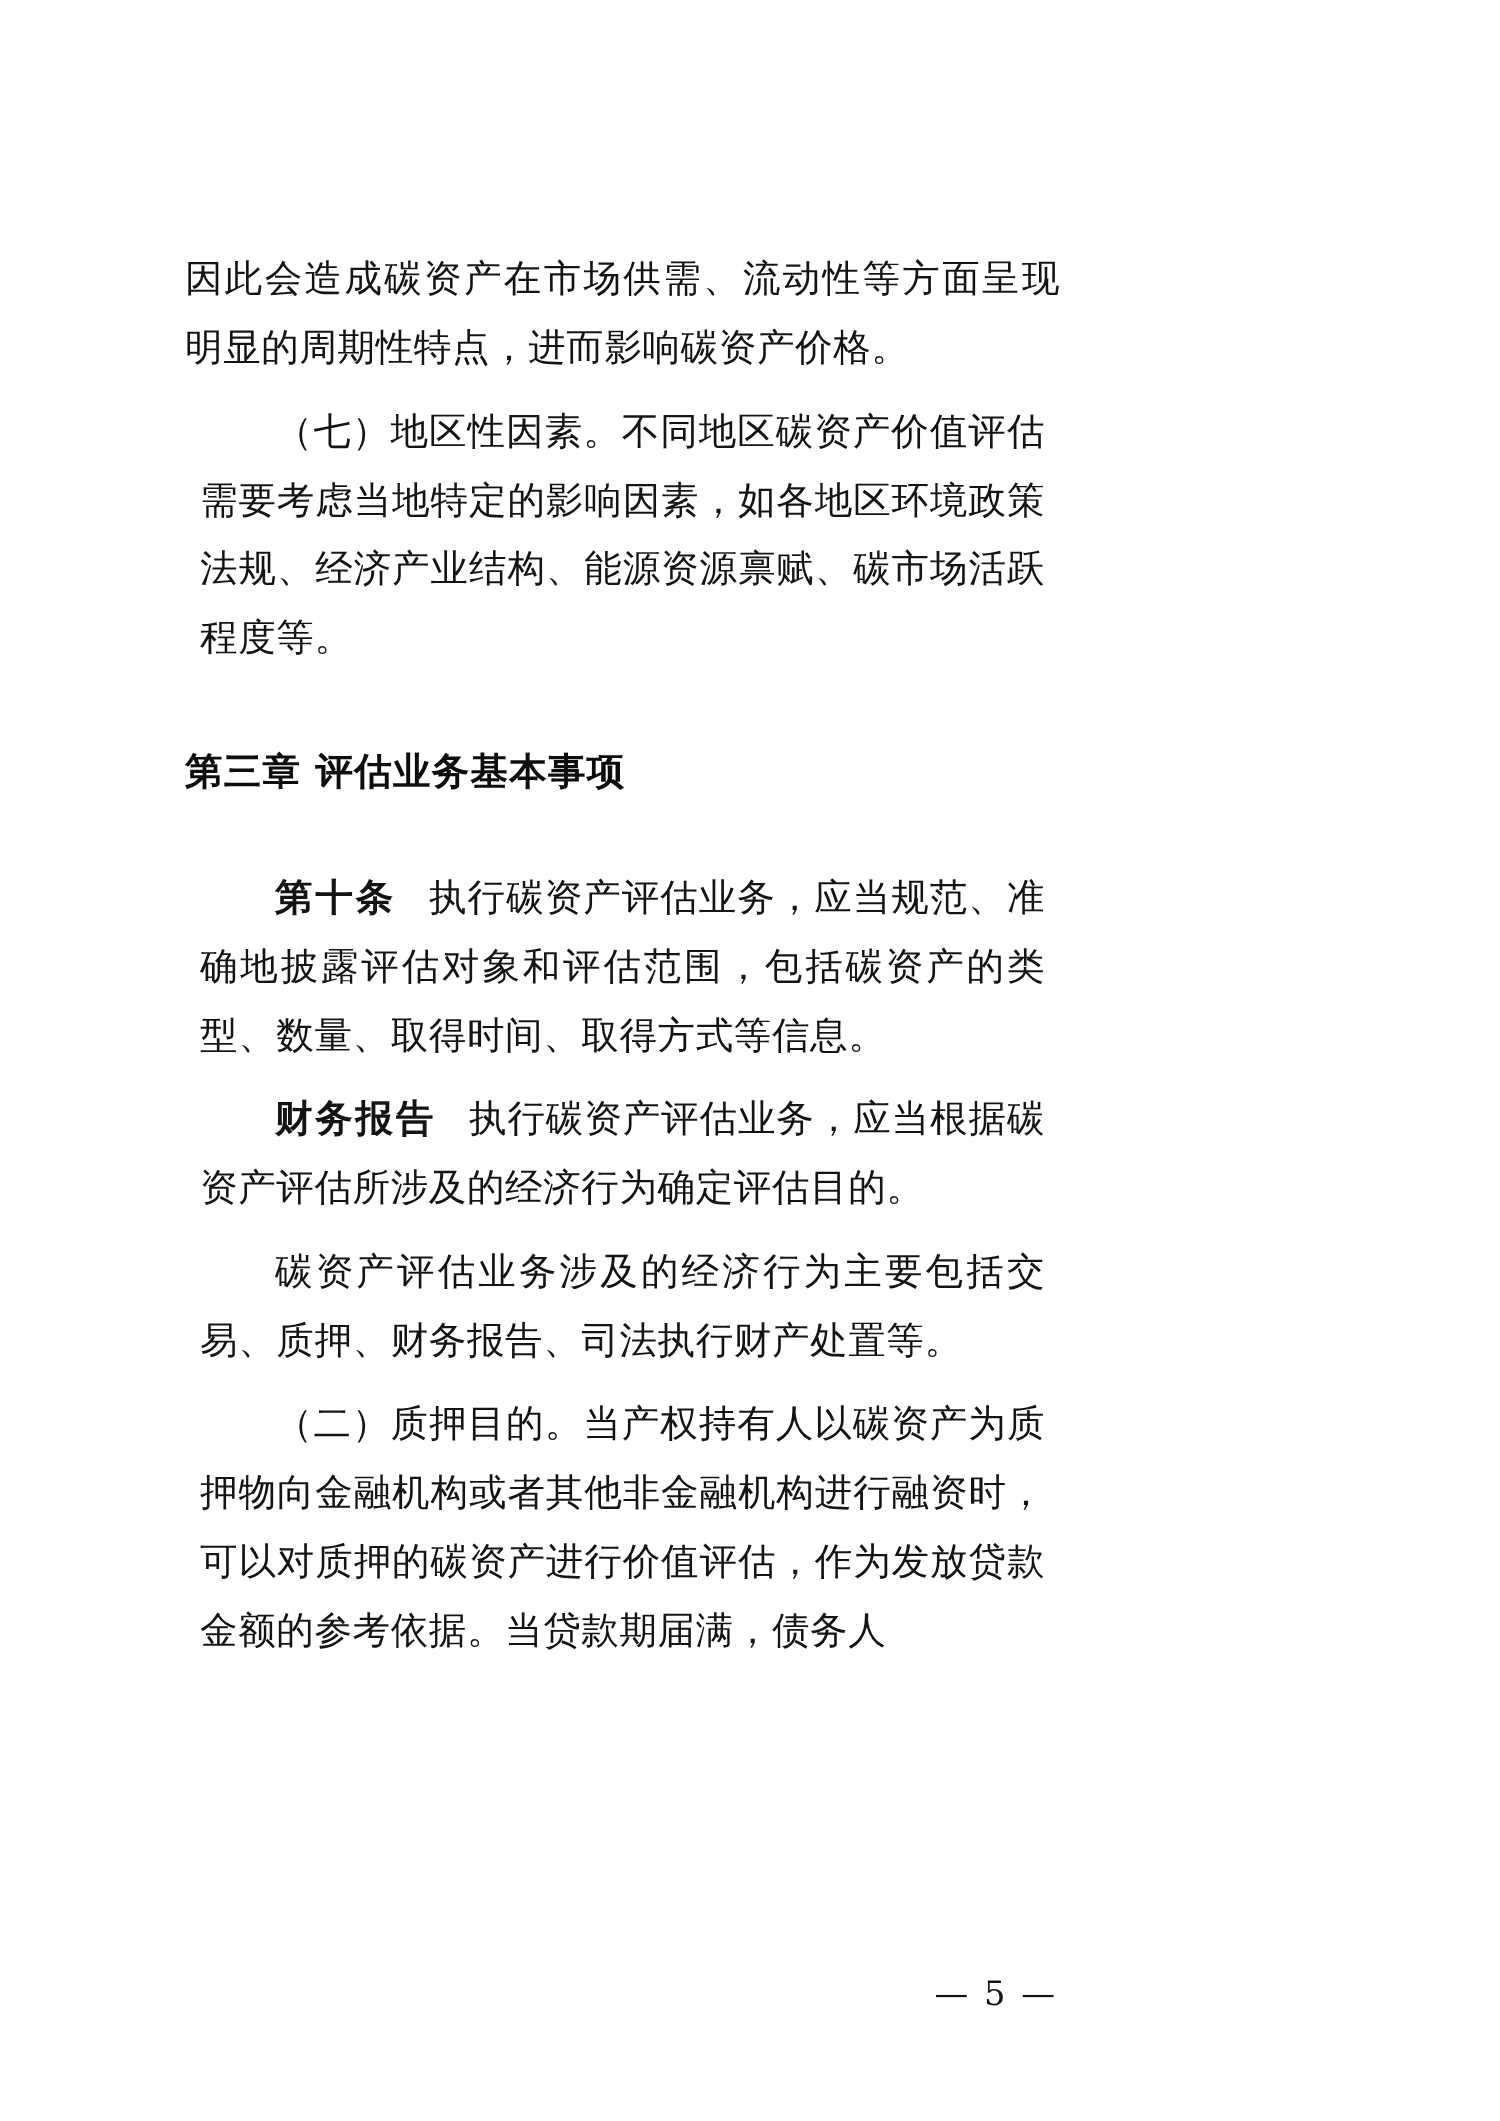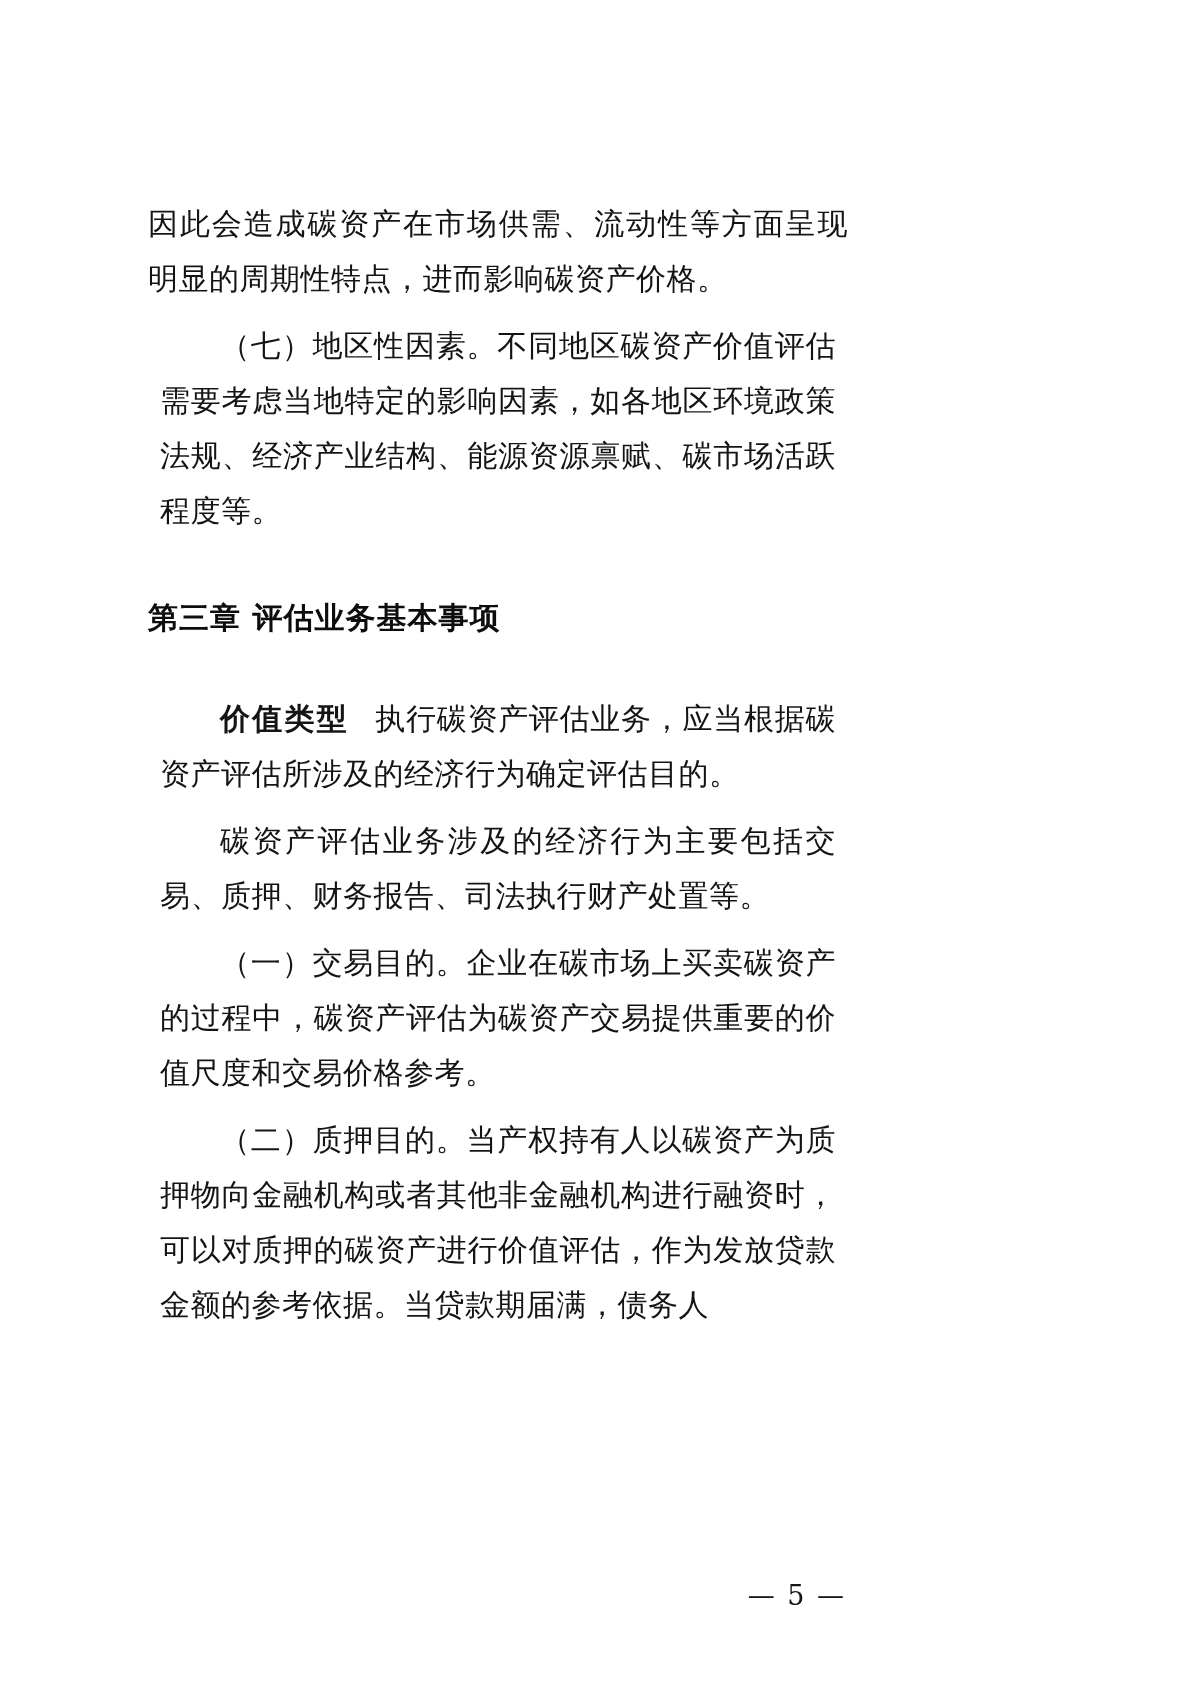--- a/index.html
+++ b/index.html
@@ -74,28 +74,30 @@
 
   <div class="body-text">
 
     <p class="para">因此会造成碳资产在市场供需、流动性等方面呈现明显的周期性特点，进而影响碳资产价格。</p>
 
     <p class="para-indent">（七）地区性因素。不同地区碳资产价值评估需要考虑当地特定的影响因素，如各地区环境政策法规、经济产业结构、能源资源禀赋、碳市场活跃程度等。</p>
 
     <h2 class="chapter-heading">第三章 评估业务基本事项</h2>
 
 
+    <p class="para-indent">
+      <span class="article-label">第十条</span><span class="gap-after-label"></span><span>执行碳资产评估业务，应当规范、准确地披露评估对象和评估范围，包括碳资产的类型、数量、取得时间、取得方式等信息。</span>
+    </p>
 
     <p class="para-indent">
-      <span class="article-label">价值类型</span><span class="gap-after-label"></span><span>执行碳资产评估业务，应当根据碳资产评估所涉及的经济行为确定评估目的。</span>
+      <span class="article-label">财务报告</span><span class="gap-after-label"></span><span>执行碳资产评估业务，应当根据碳资产评估所涉及的经济行为确定评估目的。</span>
     </p>
 
     <p class="para-indent">碳资产评估业务涉及的经济行为主要包括交易、质押、财务报告、司法执行财产处置等。</p>
 
-    <p class="para-indent">（一）交易目的。企业在碳市场上买卖碳资产的过程中，碳资产评估为碳资产交易提供重要的价值尺度和交易价格参考。</p>
 
     <p class="para-indent">（二）质押目的。当产权持有人以碳资产为质押物向金融机构或者其他非金融机构进行融资时，可以对质押的碳资产进行价值评估，作为发放贷款金额的参考依据。当贷款期届满，债务人</p>
 
   </div>
 
   <div class="page-number">— 5 —</div>
 
 </div>
 
 </body></html>

